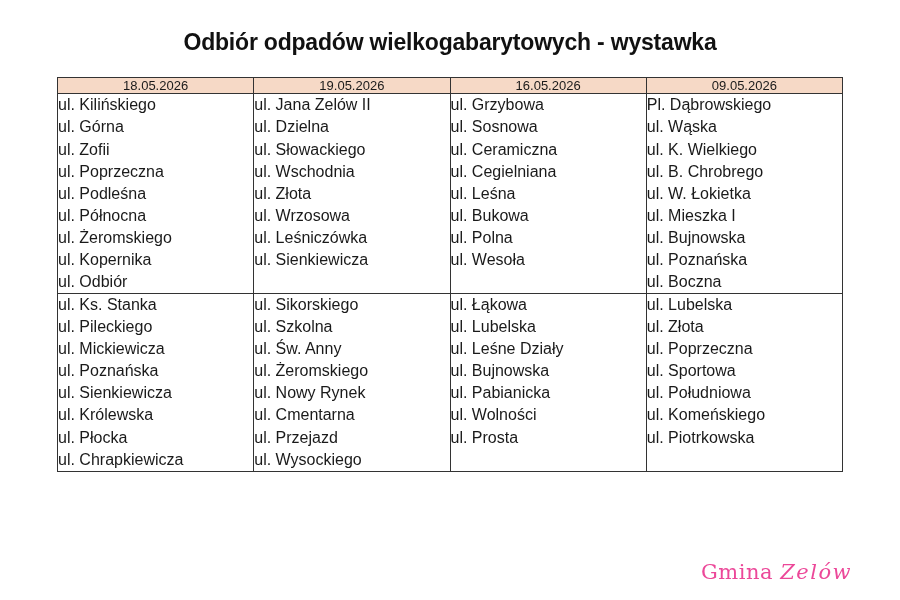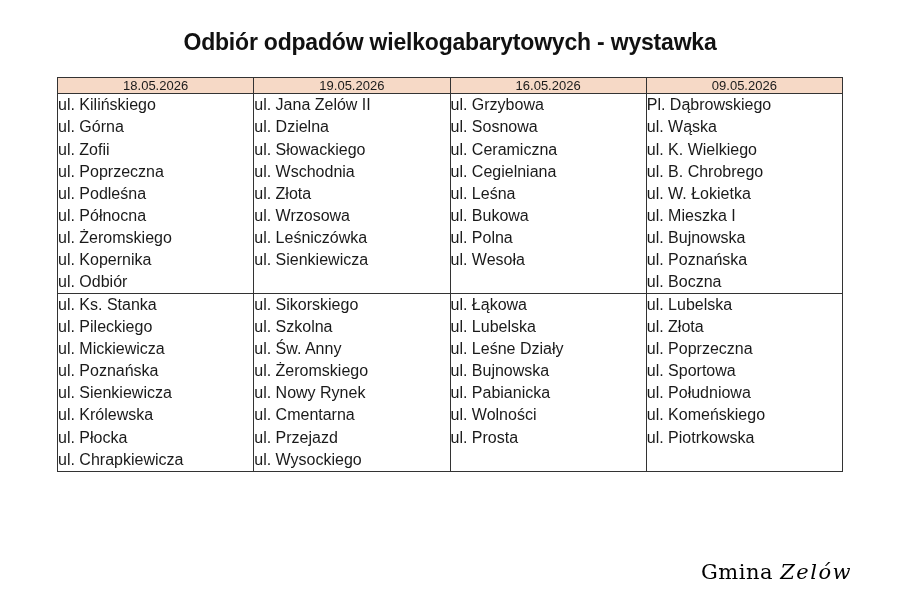--- a/index.html
+++ b/index.html
@@ -65,21 +65,21 @@
   }
   .block2 td.list-cell {
     height: 142px;
   }
   .footer {
     position: absolute;
     right: 48px;
     bottom: 16px;
     font-family: "DejaVu Serif", serif;
     font-size: 21px;
-    color: #000000;
+    color: #ec4899;
     letter-spacing: 0.5px;
   }
   .footer .zelow {
     font-style: italic;
     letter-spacing: 1.5px;
   }
 </style>
 </head>
 <body>
 

